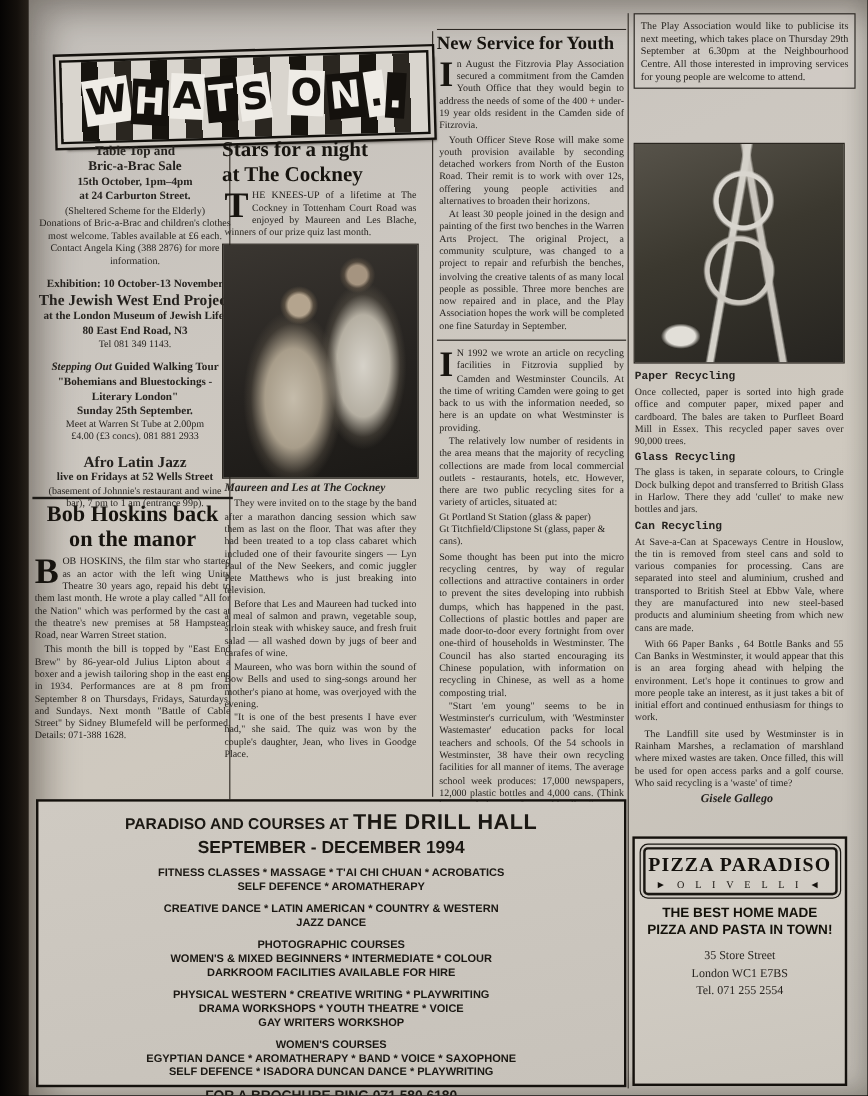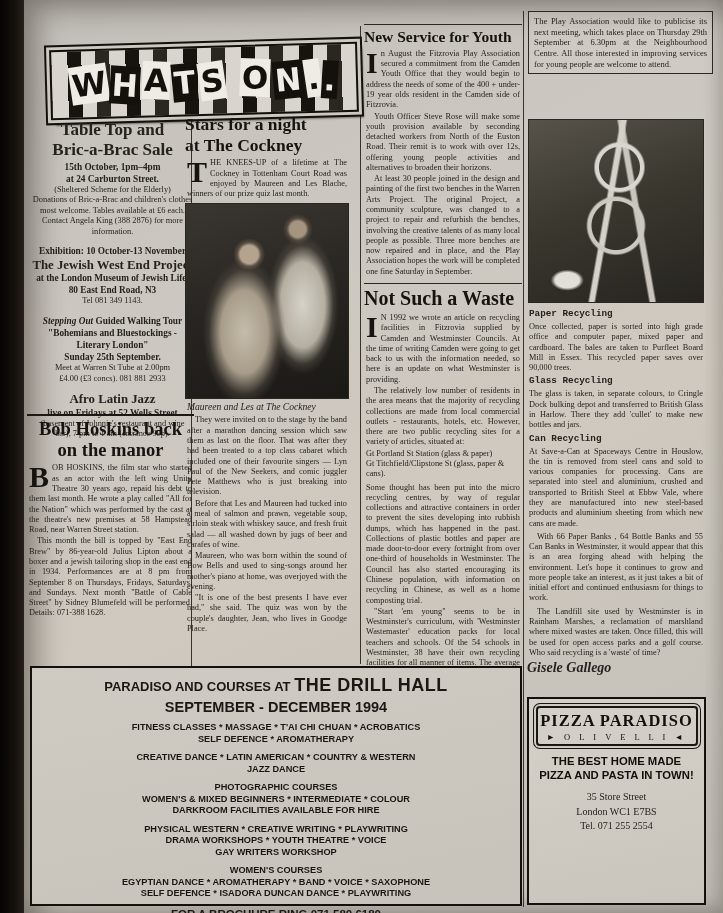--- a/index.html
+++ b/index.html
@@ -24,21 +24,21 @@
       font-size:31px;line-height:36px;padding:1px 2px;margin:0 1px;}
   .l0{background:#efece6;color:#14110d;transform:rotate(-7deg);}
   .l1{background:#14110d;color:#efece6;transform:rotate(5deg) translateY(2px);}
   .l2{background:#efece6;color:#14110d;transform:rotate(4deg) translateY(-2px);}
   .l3{background:#14110d;color:#efece6;transform:rotate(-4deg) translateY(1px);}
   .sp{width:7px;}
 
   
   .col1{left:8px;top:120px;width:161px;text-align:center;font-size:8.6px;line-height:1.22;}
   .sec{margin-bottom:8px;}
-  .t-big{font-weight:bold;font-size:17px;line-height:1.2;}
+  .t-big{font-weight:bold;font-size:11px;line-height:1.2;}
   .t-med{font-weight:bold;font-size:9.3px;line-height:1.3;}
   .t-small{font-size:8.4px;line-height:1.25;}
   .t-xl{font-weight:bold;font-size:12.8px;line-height:1.15;}
   .ital{font-style:italic;}
 
   
   .hoskins{left:3px;top:414px;width:167px;border-top:2px solid #1c1915;padding-top:3px;}
   .hoskins h2{margin:0;text-align:center;font-size:18.5px;line-height:1.12;color:#17140f;}
   .bodytxt{font-size:8.3px;line-height:1.24;text-align:justify;margin:3px 2px 0 2px;}
   .bodytxt p{margin:0 0 1px 0;}
@@ -48,21 +48,21 @@
   
   .col2{left:161px;top:114px;width:164px;}
   .col2 h1{margin:0;font-size:17.5px;line-height:1.18;color:#17140f;}
   .photo1{width:164px;height:196px;margin-top:4px;border:1px solid #2a2620;box-sizing:border-box;
       background:
         radial-gradient(circle 14px at 39% 26%,#b4a48e 0 9px,rgba(120,105,85,.55) 12px,transparent 16px),
         radial-gradient(circle 13px at 69% 13%,#a59480 0 8px,rgba(110,95,78,.5) 11px,transparent 15px),
         radial-gradient(ellipse 52px 92px at 36% 66%,#c5bcab 0%,#a89d8a 45%,rgba(90,82,70,.4) 68%,transparent 80%),
         radial-gradient(ellipse 44px 85px at 72% 52%,#d6d2c9 0%,#b5afa2 50%,rgba(95,88,76,.4) 70%,transparent 82%),
         linear-gradient(165deg,#3a3631 0%,#262320 55%,#1b1916 100%);}
-  .caption{font-style:italic;font-weight:normal;font-size:9.6px;margin:2px 0 2px 2px;}
+  .caption{font-style:italic;font-weight:bold;font-size:9.6px;margin:2px 0 2px 2px;}
 
   
   .col3{left:340px;top:24px;width:158px;height:888px;overflow:hidden;}
   .rule-top{border-top:1.5px solid #2c2823;padding-top:3px;}
   .youth-h{margin:0;font-size:15.5px;line-height:1.15;color:#17140f;}
   .waste-h{margin:0;font-size:20px;line-height:1.15;color:#17140f;}
   .sitetxt{font-size:8.3px;line-height:1.24;text-align:left;margin:0 2px;}
 
   
   .playnote{left:504px;top:11px;width:173px;border:1px solid #2c2823;padding:4px 5px;
@@ -70,21 +70,21 @@
   .photo2{left:504px;top:119px;width:176px;height:184px;border:1px solid #2a2620;box-sizing:border-box;
       background:
         radial-gradient(circle 30px at 52% 26%,transparent 20px,#d9d6cf 21px 24px,transparent 26px),
         radial-gradient(circle 34px at 50% 58%,transparent 24px,#ccc8c0 25px 28px,transparent 30px),
         radial-gradient(ellipse 22px 14px at 22% 88%,#e2dfd8 0 55%,transparent 75%),
         linear-gradient(100deg,transparent 44%,#d4d1c9 45% 47%,transparent 48%),
         linear-gradient(80deg,transparent 58%,#c9c5bd 59% 61%,transparent 62%),
         linear-gradient(160deg,#57534a 0%,#3b382f 45%,#262420 100%);}
   .recycle{left:503px;top:306px;width:178px;height:386px;overflow:hidden;}
   .rh{font-weight:bold;font-size:9.3px;margin:2px 0 0 2px;font-family:Liberation Mono, monospace;}
-  .byline{font-style:italic;font-weight:bold;font-size:14px;text-align:left;padding-right:4px;margin-top:2px;}
+  .byline{font-style:italic;font-weight:bold;font-size:10px;text-align:center;padding-right:4px;margin-top:2px;}
 
   
   .pizza{left:503px;top:697px;width:179px;height:208px;border:2px solid #14110d;box-sizing:border-box;
       background:linear-gradient(170deg,#d5d0c8,#cac5bc);text-align:center;padding-top:5px;}
   .pizza-logo{margin:2px auto 0 auto;width:158px;border:2px solid #1a1712;border-radius:4px;padding:3px 0 2px 0;
       box-shadow:0 0 0 2px #cfcac2,0 0 0 3px #1a1712;}
   .pizza-name{font-family:"Liberation Serif",serif;font-weight:bold;font-size:16.5px;letter-spacing:1px;color:#14110d;}
   .pizza-sub{font-size:8.5px;letter-spacing:3.5px;font-weight:normal;margin-top:1px;color:#14110d;}
   .pizza-tag{font-family:"Liberation Sans",sans-serif;font-weight:bold;font-size:11.3px;line-height:1.25;margin-top:8px;color:#121009;}
   .pizza-func{font-size:10.5px;line-height:1.3;margin-top:9px;}
@@ -170,21 +170,20 @@
     <div class="abs col3">
       <div class="rule-top">
         <h2 class="youth-h">New Service for Youth</h2>
         <div class="bodytxt">
           <p><span class="dropcap">I</span><span>n August the Fitzrovia Play Association secured a commitment from the Camden Youth Office that they would begin to address the needs of some of the 400 + under-19 year olds resident in the Camden side of Fitzrovia.</span></p>
           <p class="indent">Youth Officer Steve Rose will make some youth provision available by seconding detached workers from North of the Euston Road.  Their remit is to work with over 12s, offering young people activities and alternatives to broaden their horizons.</p>
           <p class="indent">At least 30 people joined in the design and painting of the first two benches in the Warren Arts Project.  The original Project, a community sculpture, was changed to a project to repair and refurbish the benches, involving the creative talents of as many local people as possible. Three more benches are now repaired and in place, and the Play Association hopes the work will be completed one fine Saturday in September.</p>
         </div>
       </div>
       <div class="rule-top" style="margin-top:6px;">
-        <h2 class="waste-h">Not Such a Waste</h2>
         <div class="bodytxt">
           <p><span class="dropcap">I</span><span>N 1992 we wrote an article on recycling facilities in Fitzrovia supplied by Camden and Westminster Councils.  At the time of writing Camden were going to get back to us with the information needed, so here is an update on what Westminster is providing.</span></p>
           <p class="indent">The relatively low number of residents in the area means that the majority of recycling collections are made from local commercial outlets - restaurants, hotels, etc.  However, there are two public recycling sites for a variety of articles, situated at:</p>
         </div>
         <div class="sitetxt">Gt Portland St Station (glass &amp; paper)</div>
         <div class="sitetxt">Gt Titchfield/Clipstone St (glass, paper &amp; cans).</div>
         <div class="bodytxt">
           <p>Some thought has been put into the micro recycling centres, by way of regular collections and attractive containers in order to prevent the sites developing into rubbish dumps, which has happened in the past.  Collections of plastic bottles and paper are made door-to-door every fortnight from over one-third of households in Westminster.  The Council has also started encouraging its Chinese population, with information on recycling in Chinese, as well as a home composting trial.</p>
           <p class="indent">"Start 'em young" seems to be in Westminster's curriculum, with 'Westminster Wastemaster' education packs for local teachers and schools.  Of the 54 schools in Westminster, 38 have their own recycling facilities for all manner of items.  The average school week produces: 17,000 newspapers, 12,000 plastic bottles and 4,000 cans.  (Think how much the rest of us could collect!)</p>
           <p class="indent">Local businesses haven't been forgotten either  the largest commercial recycling programme (collecting paper and cardboard from 180) is in Westminster. There is even now a use for all those broken glasses from wine bars etc, as an electric truck is being sent round to make collections.</p>

